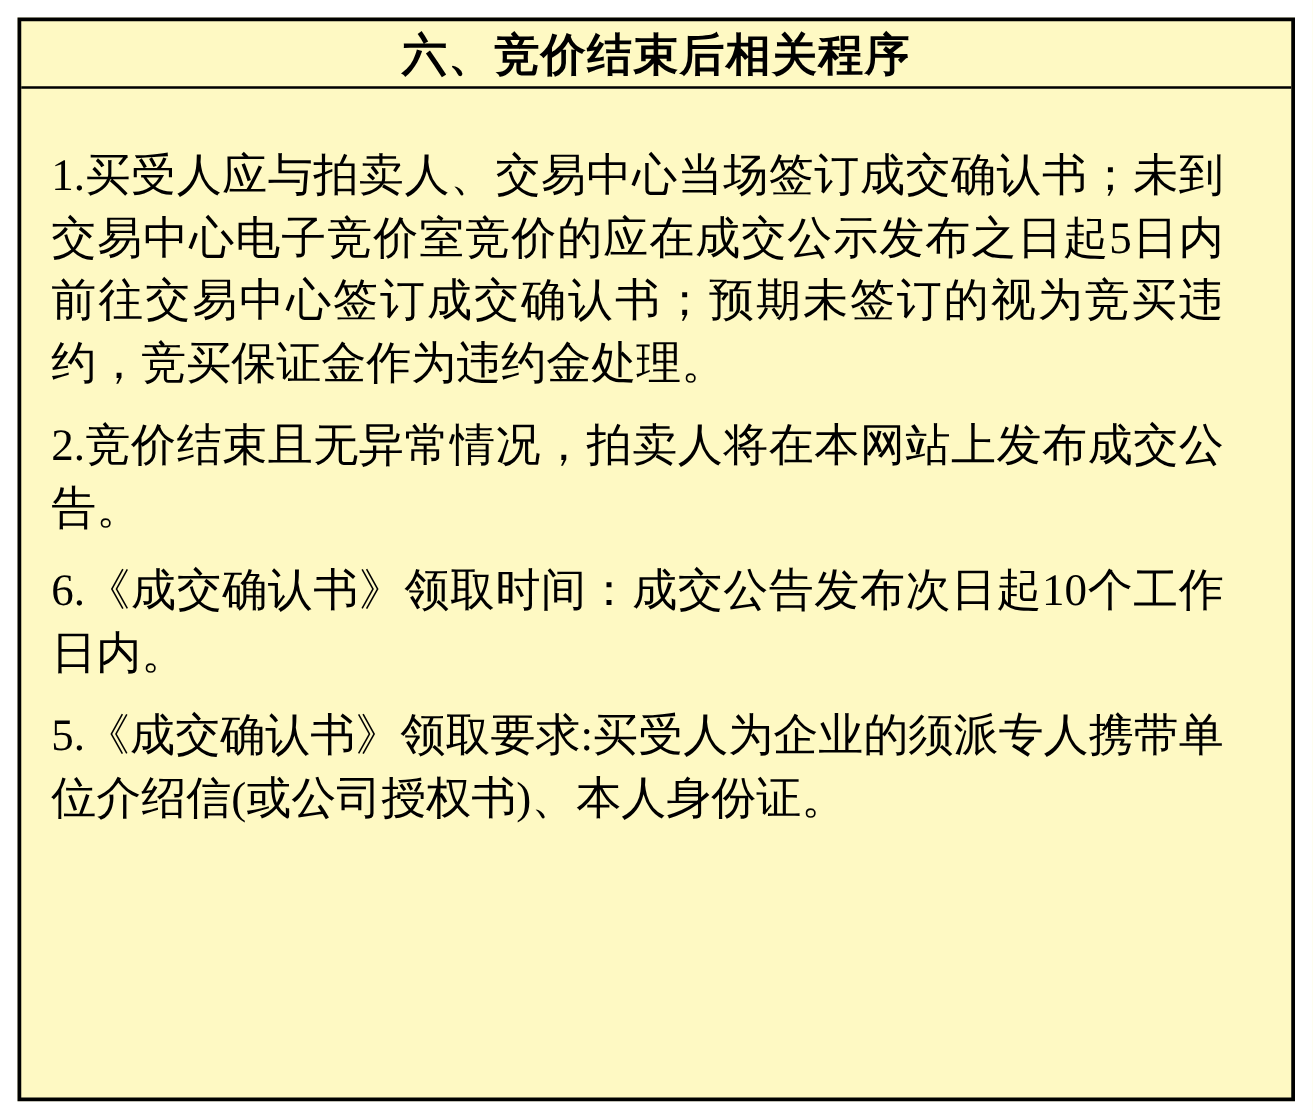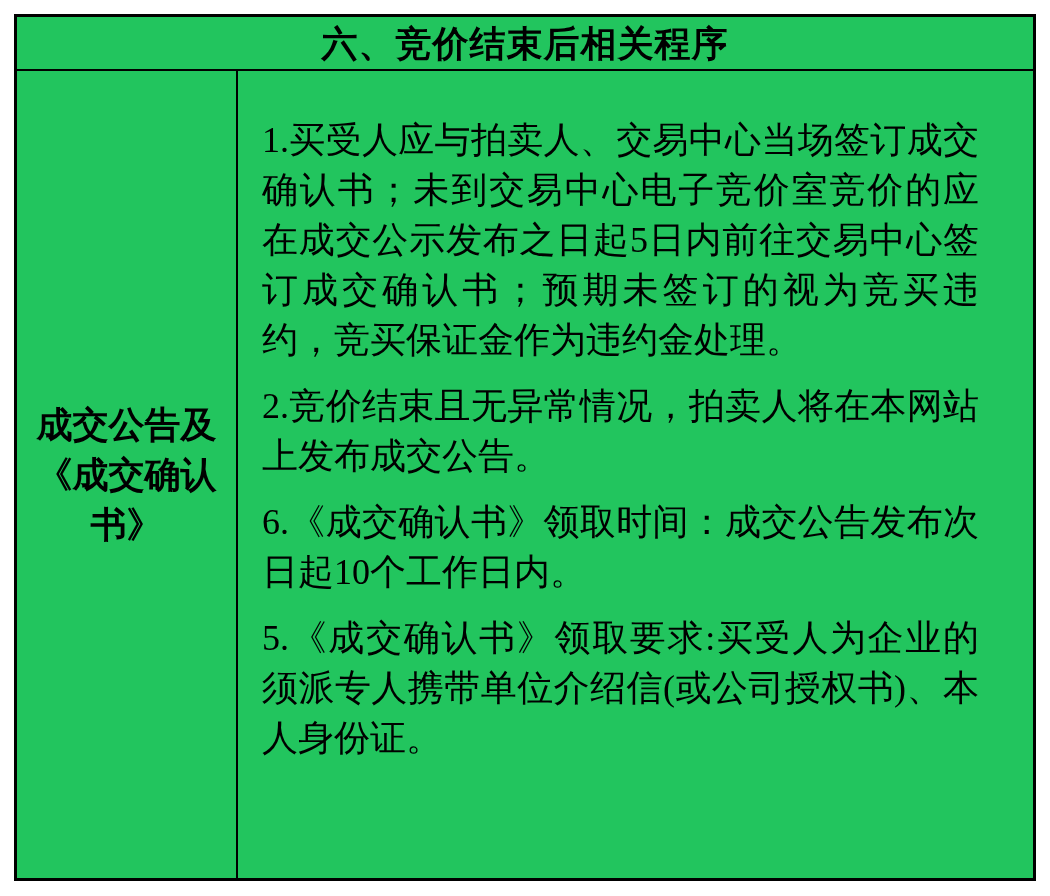--- a/index.html
+++ b/index.html
@@ -16,21 +16,21 @@
     position: relative;
   }
   .table {
     position: absolute;
     left: 14px;
     top: 14px;
     width: 1022px;
     height: 867px;
     border: 3px solid #000000;
     box-sizing: border-box;
-    background: #22c55e;
+    background: #fef9c3;
     display: flex;
     flex-direction: column;
   }
   .thead {
     height: 52px;
     flex: 0 0 52px;
     border-bottom: 2px solid #000000;
     display: flex;
     align-items: center;
     justify-content: center;
@@ -79,23 +79,20 @@
   }
 </style>
 </head>
 <body>
 
 <div class="table">
   <div class="thead">
     <div class="title">六、竞价结束后相关程序</div>
   </div>
   <div class="tbody">
-    <div class="cell-label">
-      <div class="label-text">成交公告及《成交确认书》</div>
-    </div>
     <div class="cell-content">
       <p>1.买受人应与拍卖人、交易中心当场签订成交确认书；未到交易中心电子竞价室竞价的应在成交公示发布之日起5日内前往交易中心签订成交确认书；预期未签订的视为竞买违约，竞买保证金作为违约金处理。</p>
       <p>2.竞价结束且无异常情况，拍卖人将在本网站上发布成交公告。</p>
       <p>6.《成交确认书》领取时间：成交公告发布次日起10个工作日内。</p>
       <p>5.《成交确认书》领取要求:买受人为企业的须派专人携带单位介绍信(或公司授权书)、本人身份证。</p>
     </div>
   </div>
 </div>
 
 </body></html>

